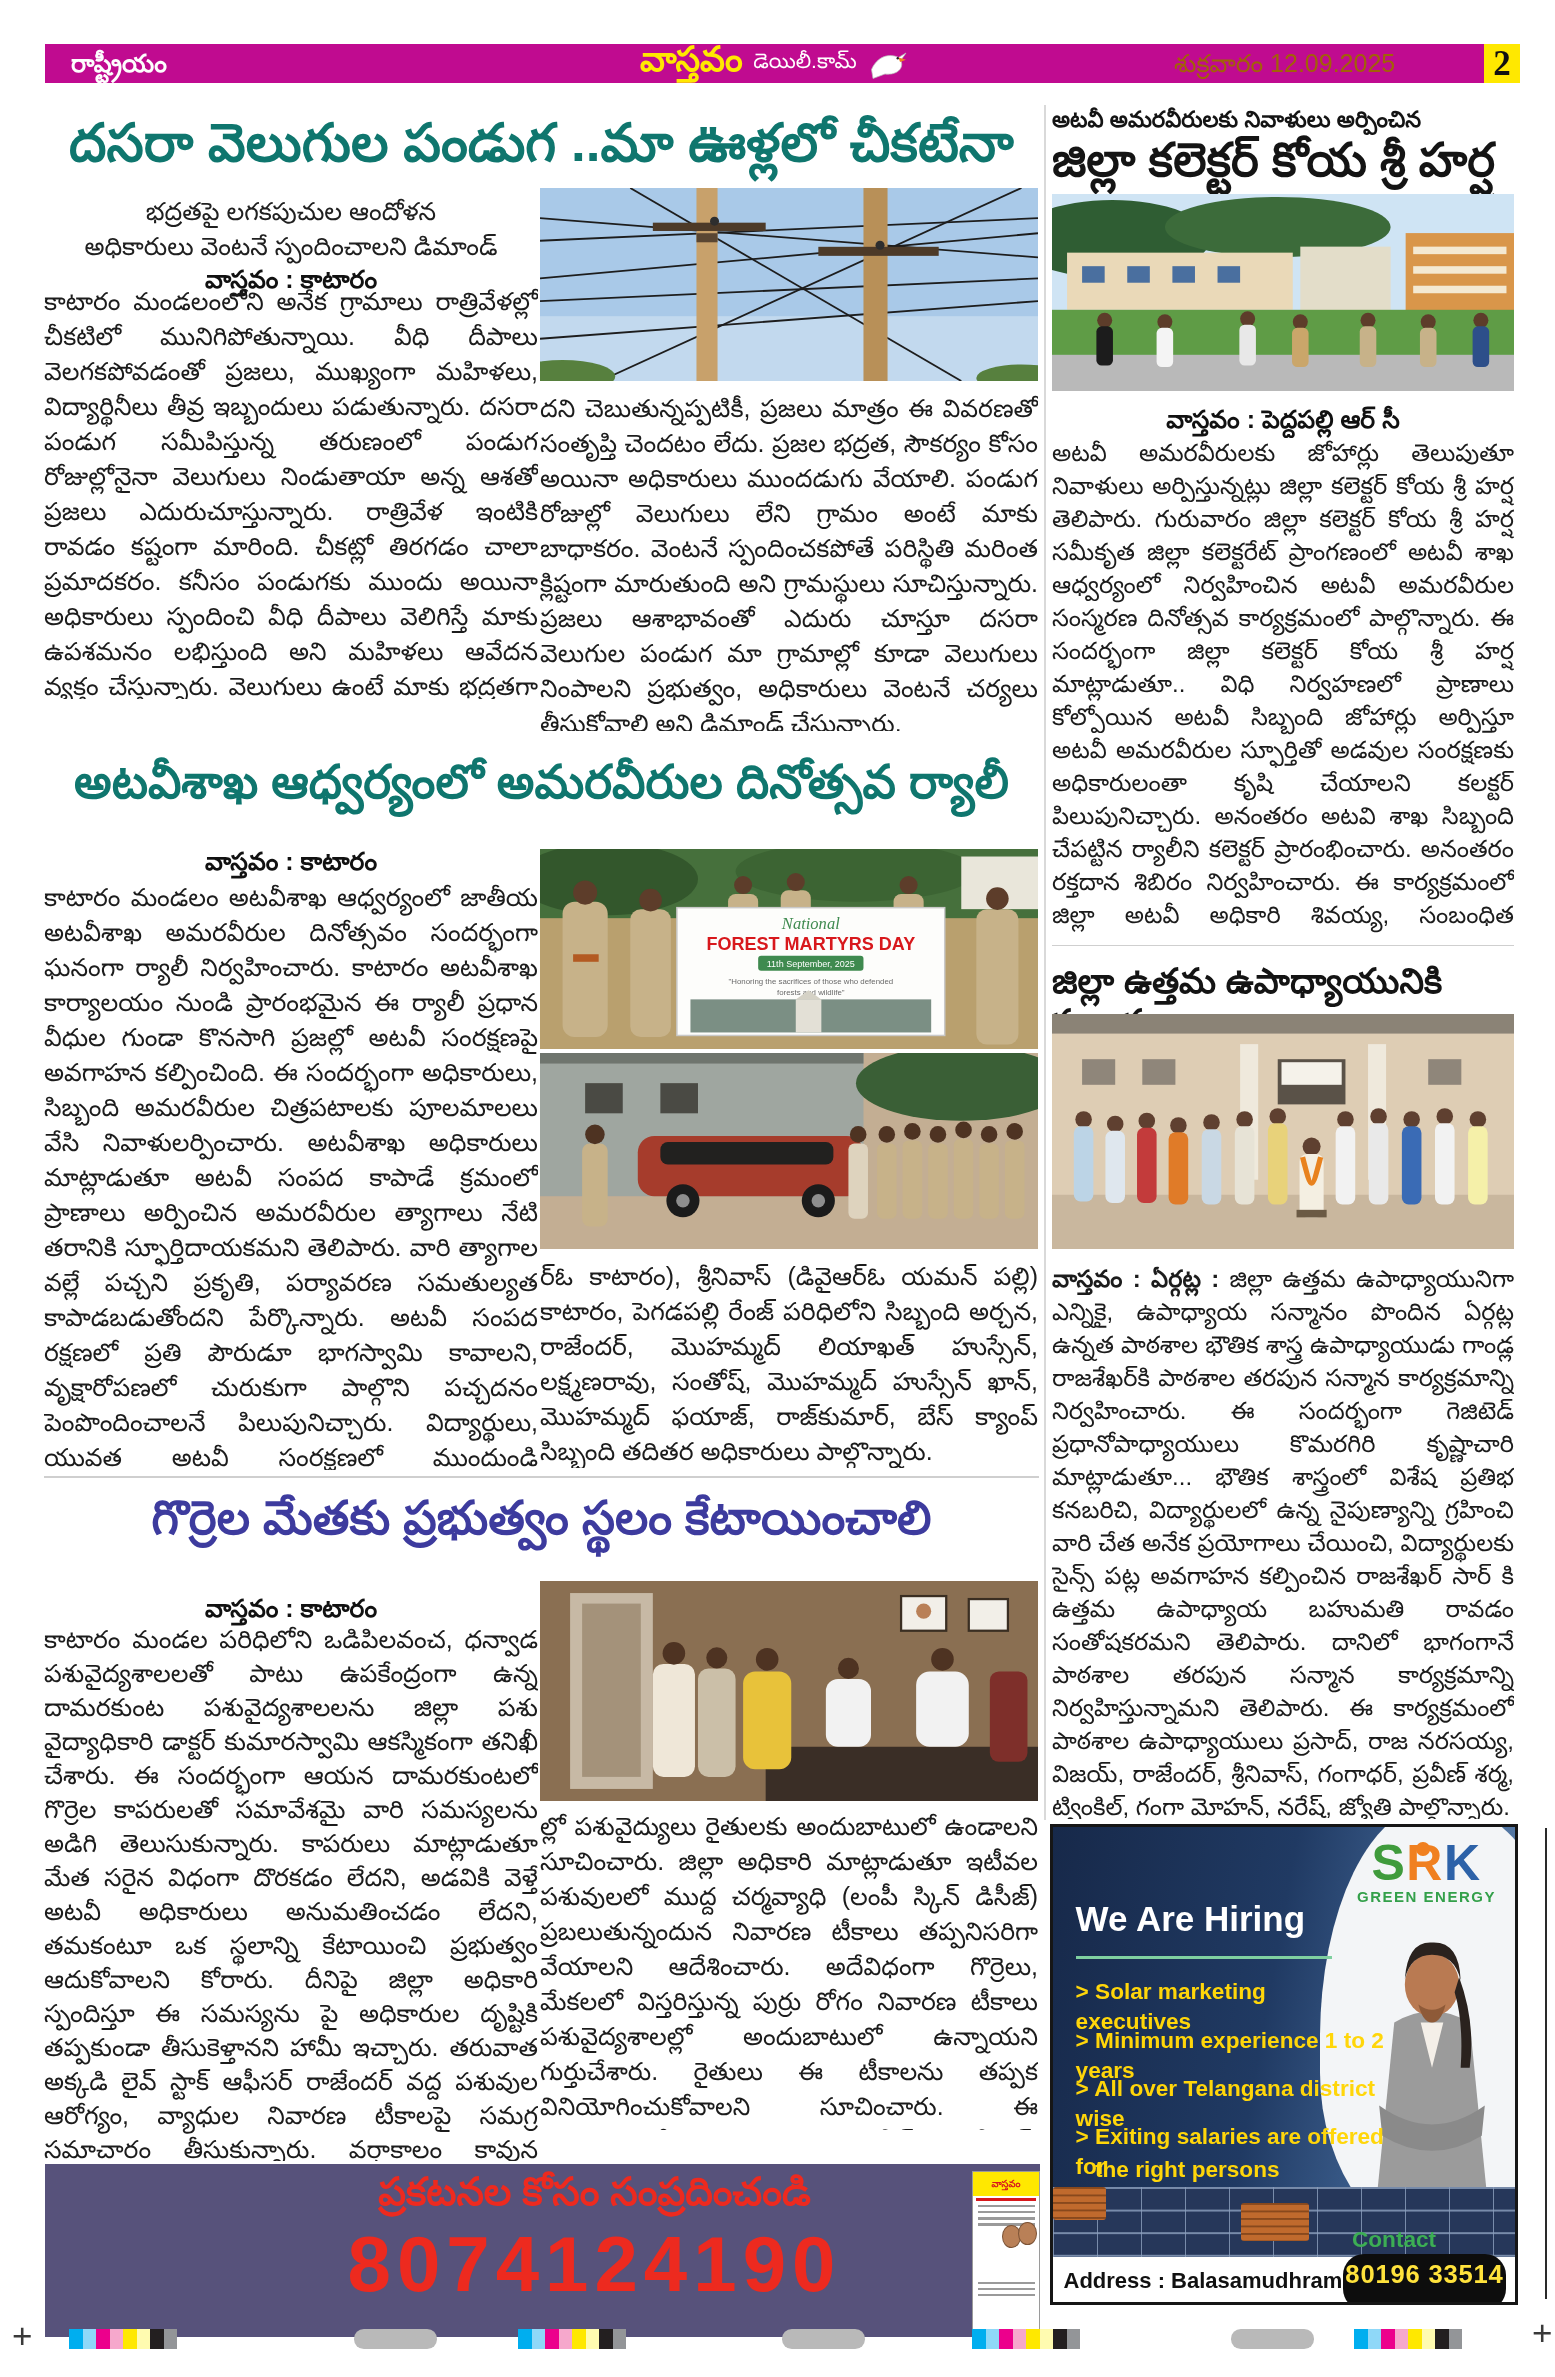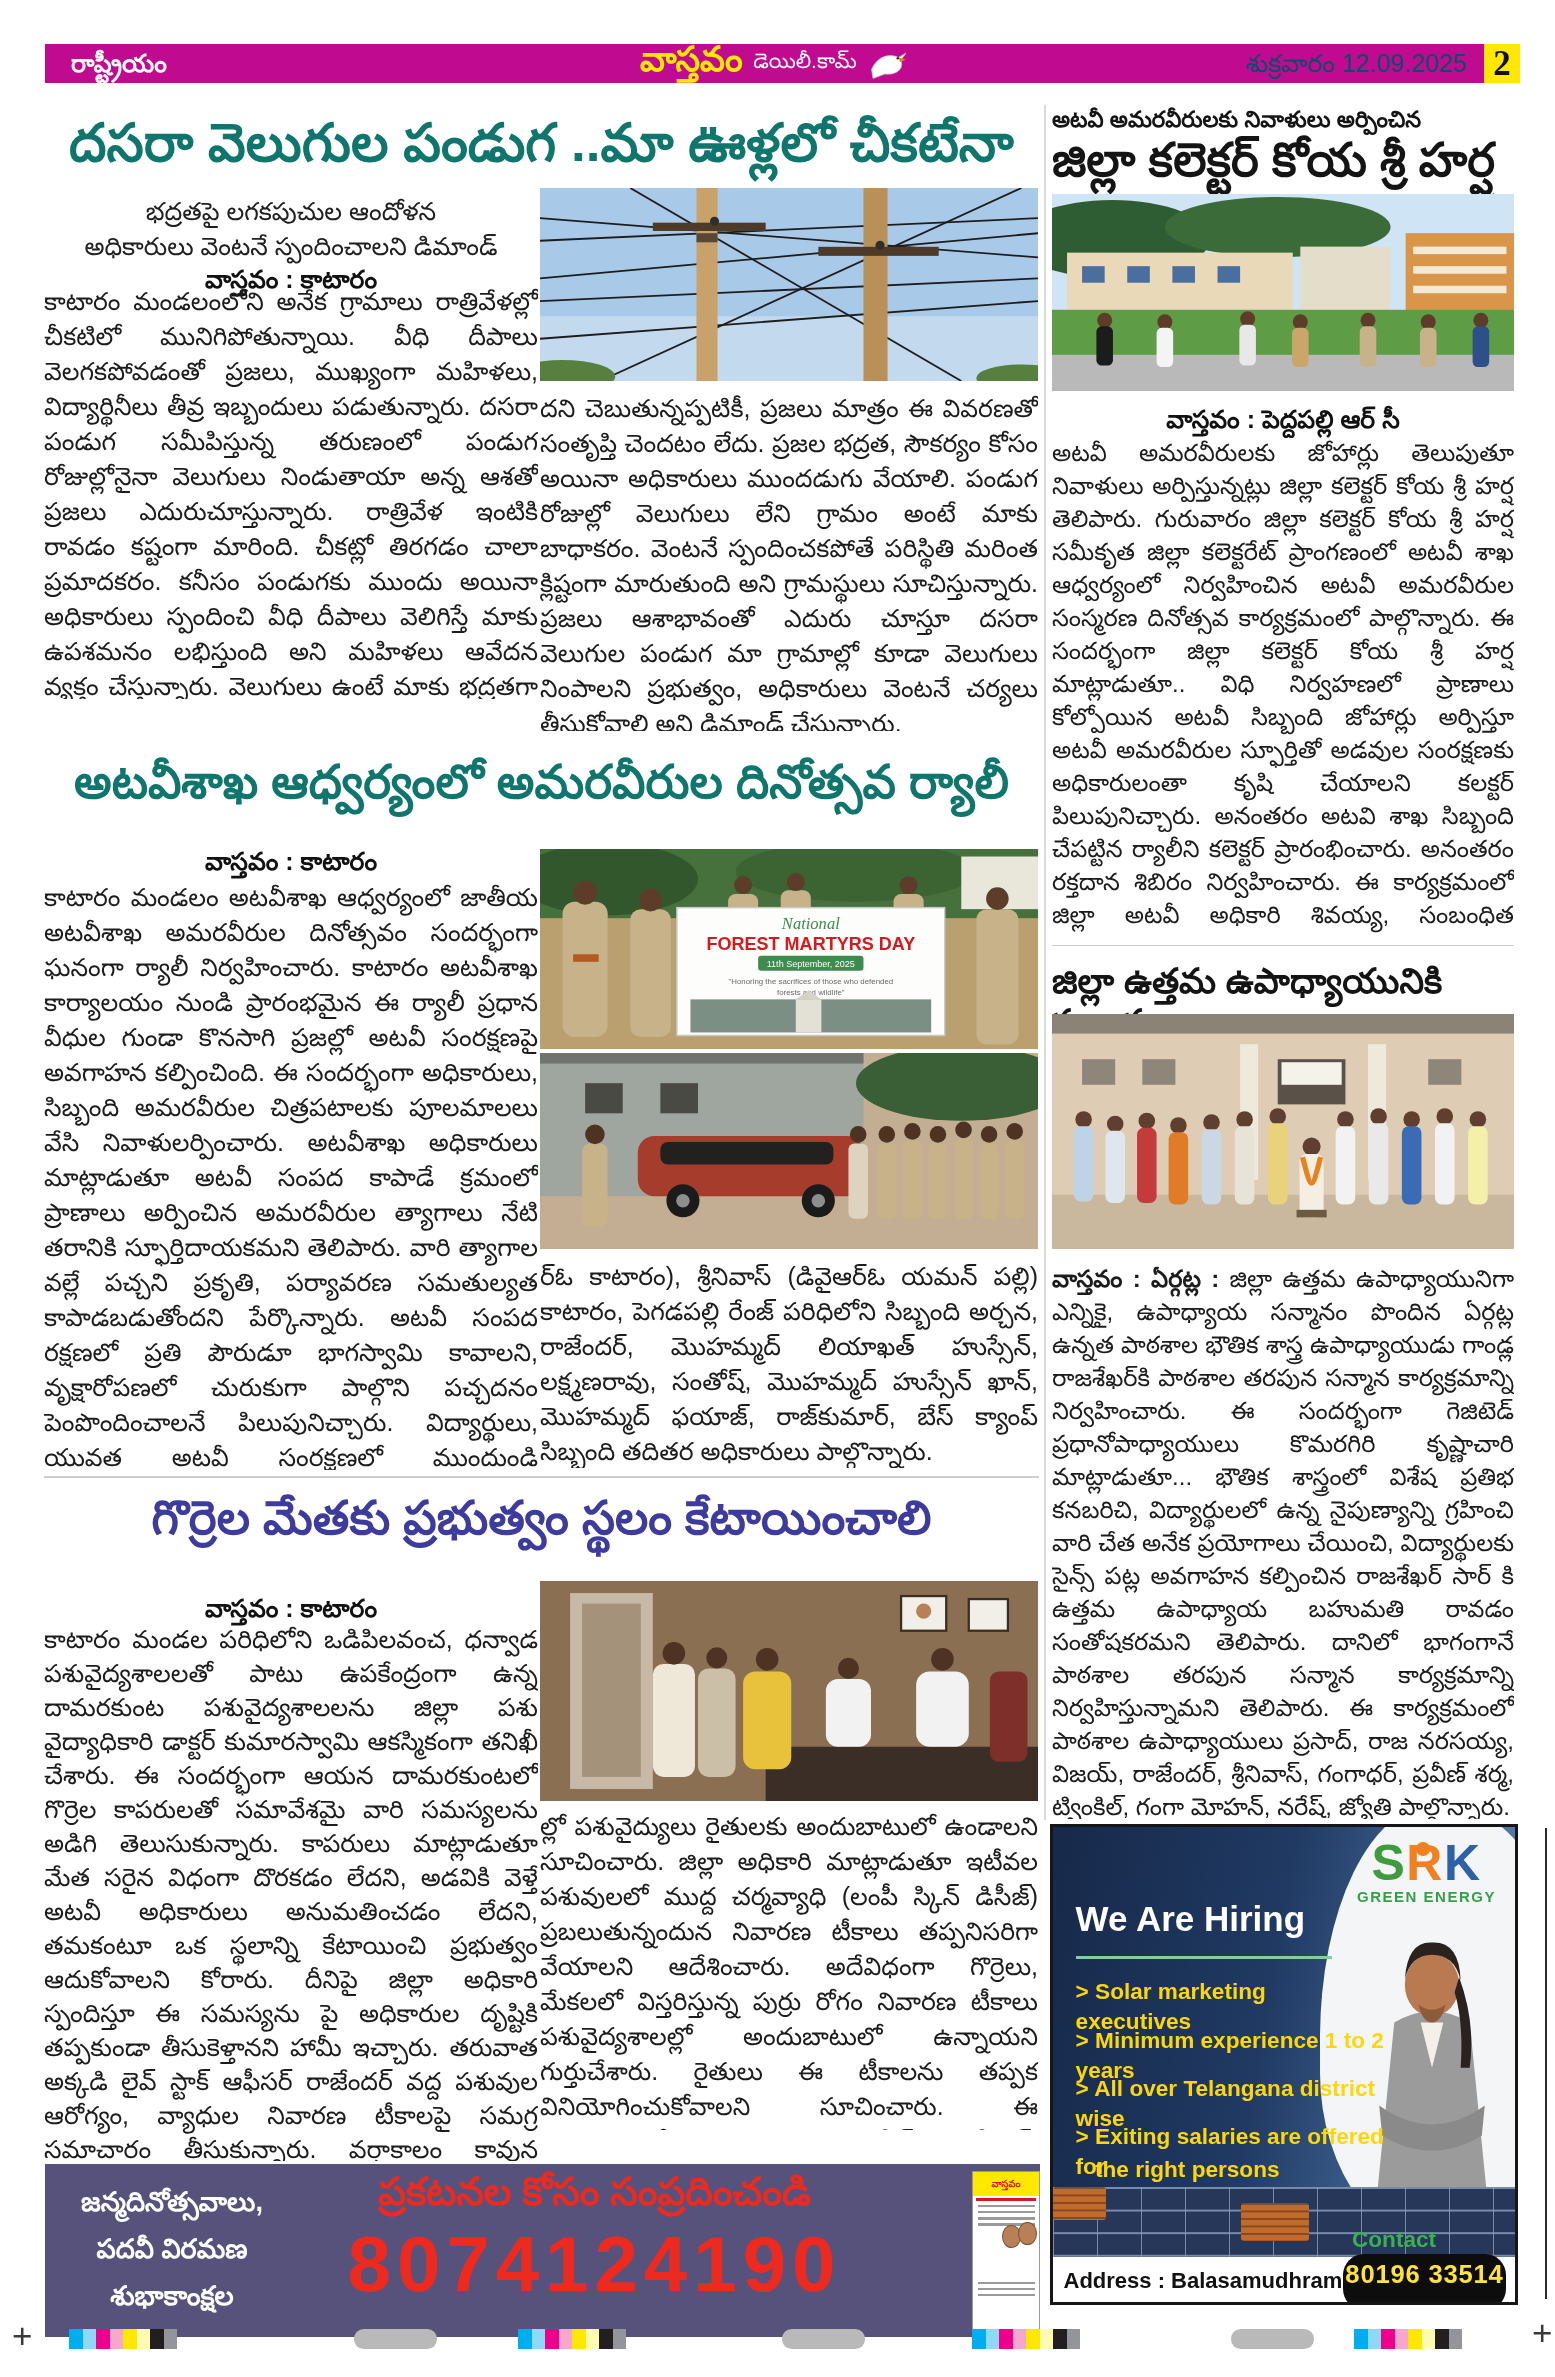--- a/index.html
+++ b/index.html
@@ -5,21 +5,21 @@
   html,body{margin:0;padding:0;background:#e9e9e9}
   #page{position:relative;width:1555px;height:2377px;background:#ffffff;
         font-family:"Liberation Sans","DejaVu Sans",sans-serif;overflow:hidden;color:#1b1b1b}
   .abs{position:absolute}
   
   .mast{background:#c00b90;color:#fff}
   .mast-section{font-size:25px;line-height:39px;font-weight:bold;color:#fdfdfd}
   .mast-center{display:flex;align-items:center;justify-content:center;gap:10.5px;height:39px}
   .paper-name{font-size:35px;font-weight:bold;color:#ffe800}
   .paper-suffix{font-size:21px;color:#fff}
-  .mast-date{font-size:25px;line-height:39px;color:#0c4a6e;text-align:right}
+  .mast-date{font-size:25px;line-height:39px;color:#a16207;text-align:left}
   .pagebox{background:#ffe800;color:#111;font-family:"Liberation Serif","DejaVu Serif",serif;
            font-size:35px;line-height:39px;text-align:center;font-weight:bold}
   
   .hl-red{color:#0f766e;font-weight:bold;text-align:center}
   .hl-blue{color:#3d3b9e;font-weight:bold;text-align:center}
   .hl-black{color:#141414;font-weight:bold;}
   .subhead{font-size:25px;color:#202020;text-align:center}
   .dateline{font-size:25px;color:#111;font-weight:bold;text-align:center}
   .body-text{font-size:25px;line-height:35px;text-align:justify;color:#1c1c1c;overflow:hidden}
   .rc-body{font-size:24px;line-height:33px;text-align:justify;color:#1c1c1c;overflow:hidden}
@@ -236,25 +236,20 @@
         <circle cx="410" cy="116" r="14"></circle>
           <circle cx="535" cy="104" r="15"></circle>
       </g>
       <rect x="598" y="120" width="50" height="120" rx="12" fill="#7e2f2a"></rect>
     </svg>
   </div>
 
   <div class="abs body-text" style="left:540px;top:1809px;width:498px;height:321px">ల్లో పశువైద్యులు రైతులకు అందుబాటులో ఉండాలని సూచించారు. జిల్లా అధికారి మాట్లాడుతూ ఇటీవల పశువులలో ముద్ద చర్మవ్యాధి (లంపీ స్కిన్ డిసీజ్) ప్రబలుతున్నందున నివారణ టీకాలు తప్పనిసరిగా వేయాలని ఆదేశించారు. అదేవిధంగా గొర్రెలు, మేకలలో విస్తరిస్తున్న పుర్రు రోగం నివారణ టీకాలు పశువైద్యశాలల్లో అందుబాటులో ఉన్నాయని గుర్తుచేశారు. రైతులు ఈ టీకాలను తప్పక వినియోగించుకోవాలని సూచించారు. ఈ కార్యక్రమంలో పశువైద్యాధికారి రమేష్, రాజేందర్, రైతులు తదితరులు పాల్గొన్నారు.</div>
 
   <div class="abs adbox" style="left:45px;top:2164px;width:995px;height:173px"></div>
-  <div class="abs adbox-lines" style="left:59px;top:2179px;width:226px">
-    <div>జన్మదినోత్సవాలు,</div>
-    <div>పదవీ విరమణ</div>
-    <div>శుభాకాంక్షల</div>
-  </div>
   <div class="abs adbox-cta" style="left:301px;top:2170px;width:587px">ప్రకటనల కోసం సంప్రదించండి</div>
   <div class="abs adbox-phone" style="left:301px;top:2219px;width:587px">8074124190</div>
   <div class="abs thumb" style="left:972px;top:2171px;width:66px;height:158px">
     <div class="thumb-mast">వాస్తవం</div>
     <div class="thumb-line"></div>
     <div class="thumb-gray"></div>
     <div class="thumb-gray"></div>
     <div class="thumb-gray"></div>
     <div class="thumb-gray"></div>
     <div class="thumb-face" style="left:29px;top:53px"></div>

